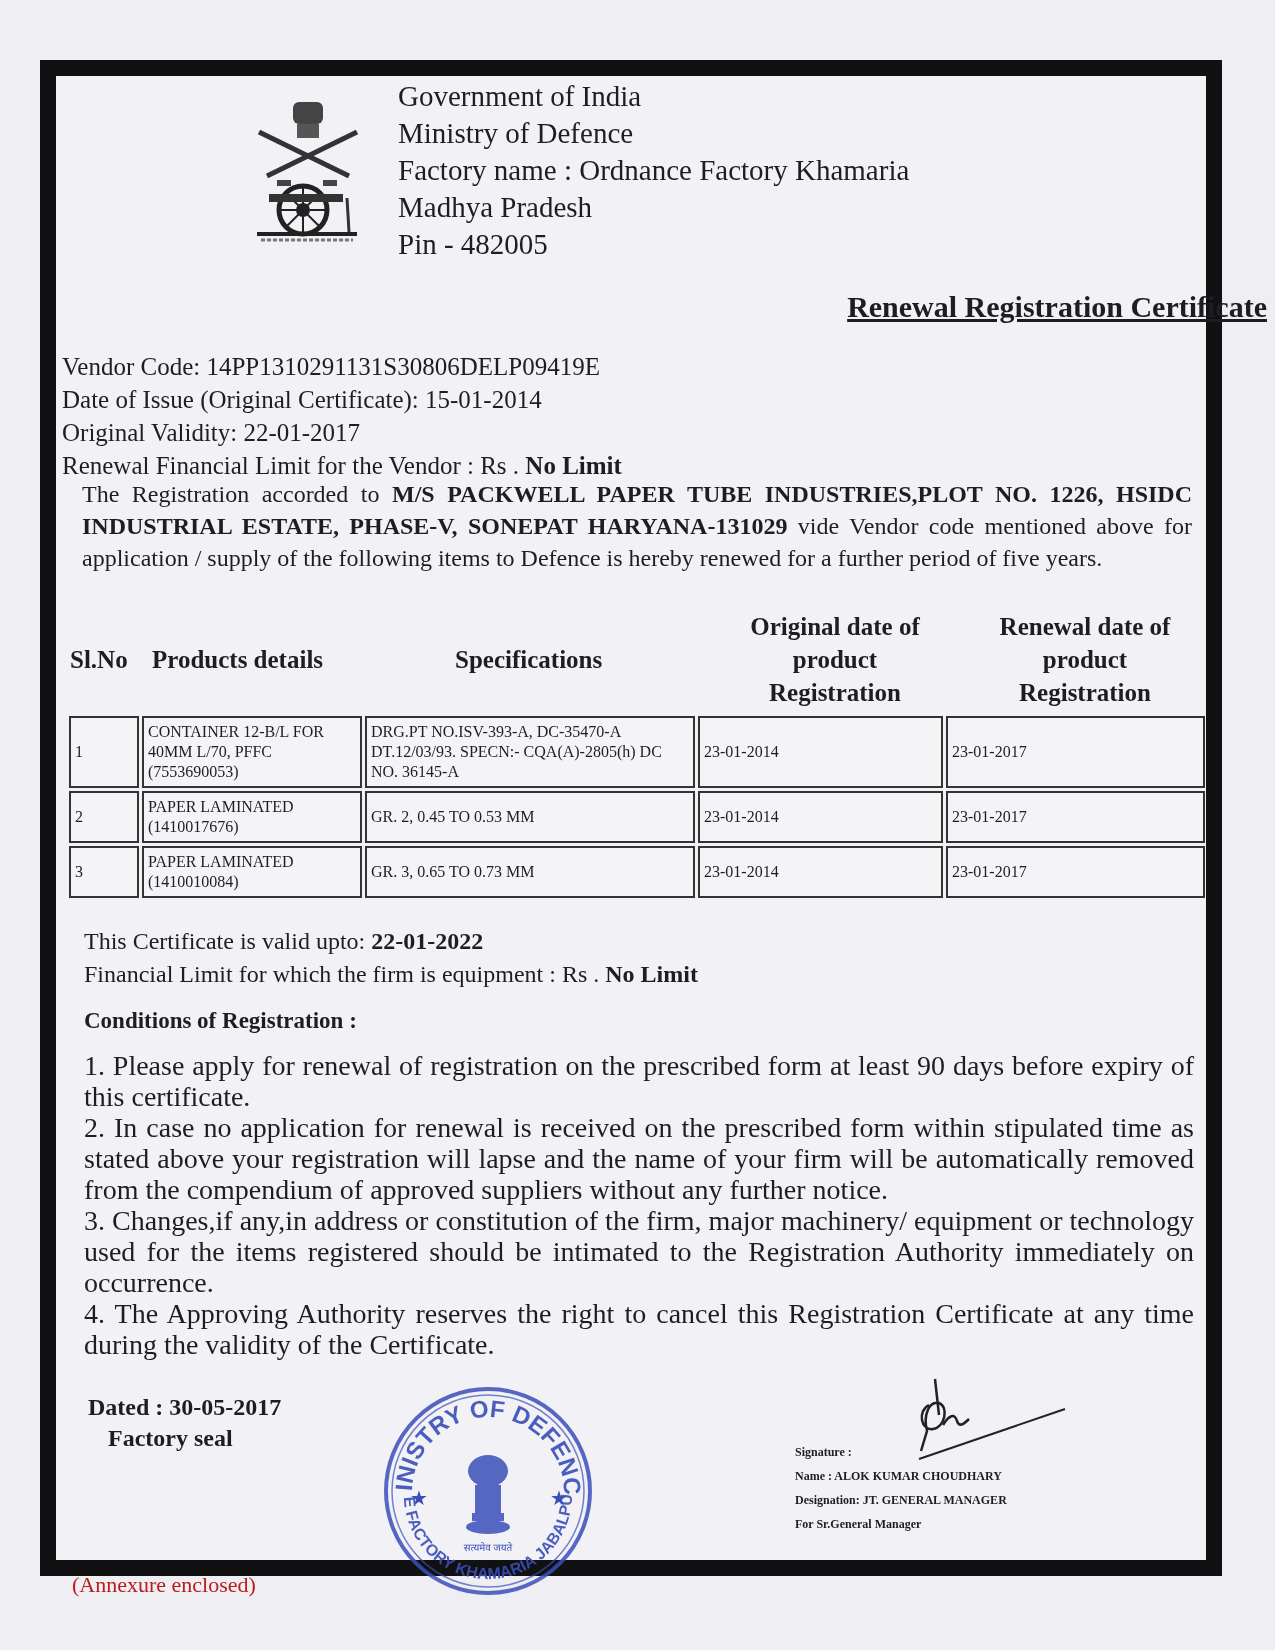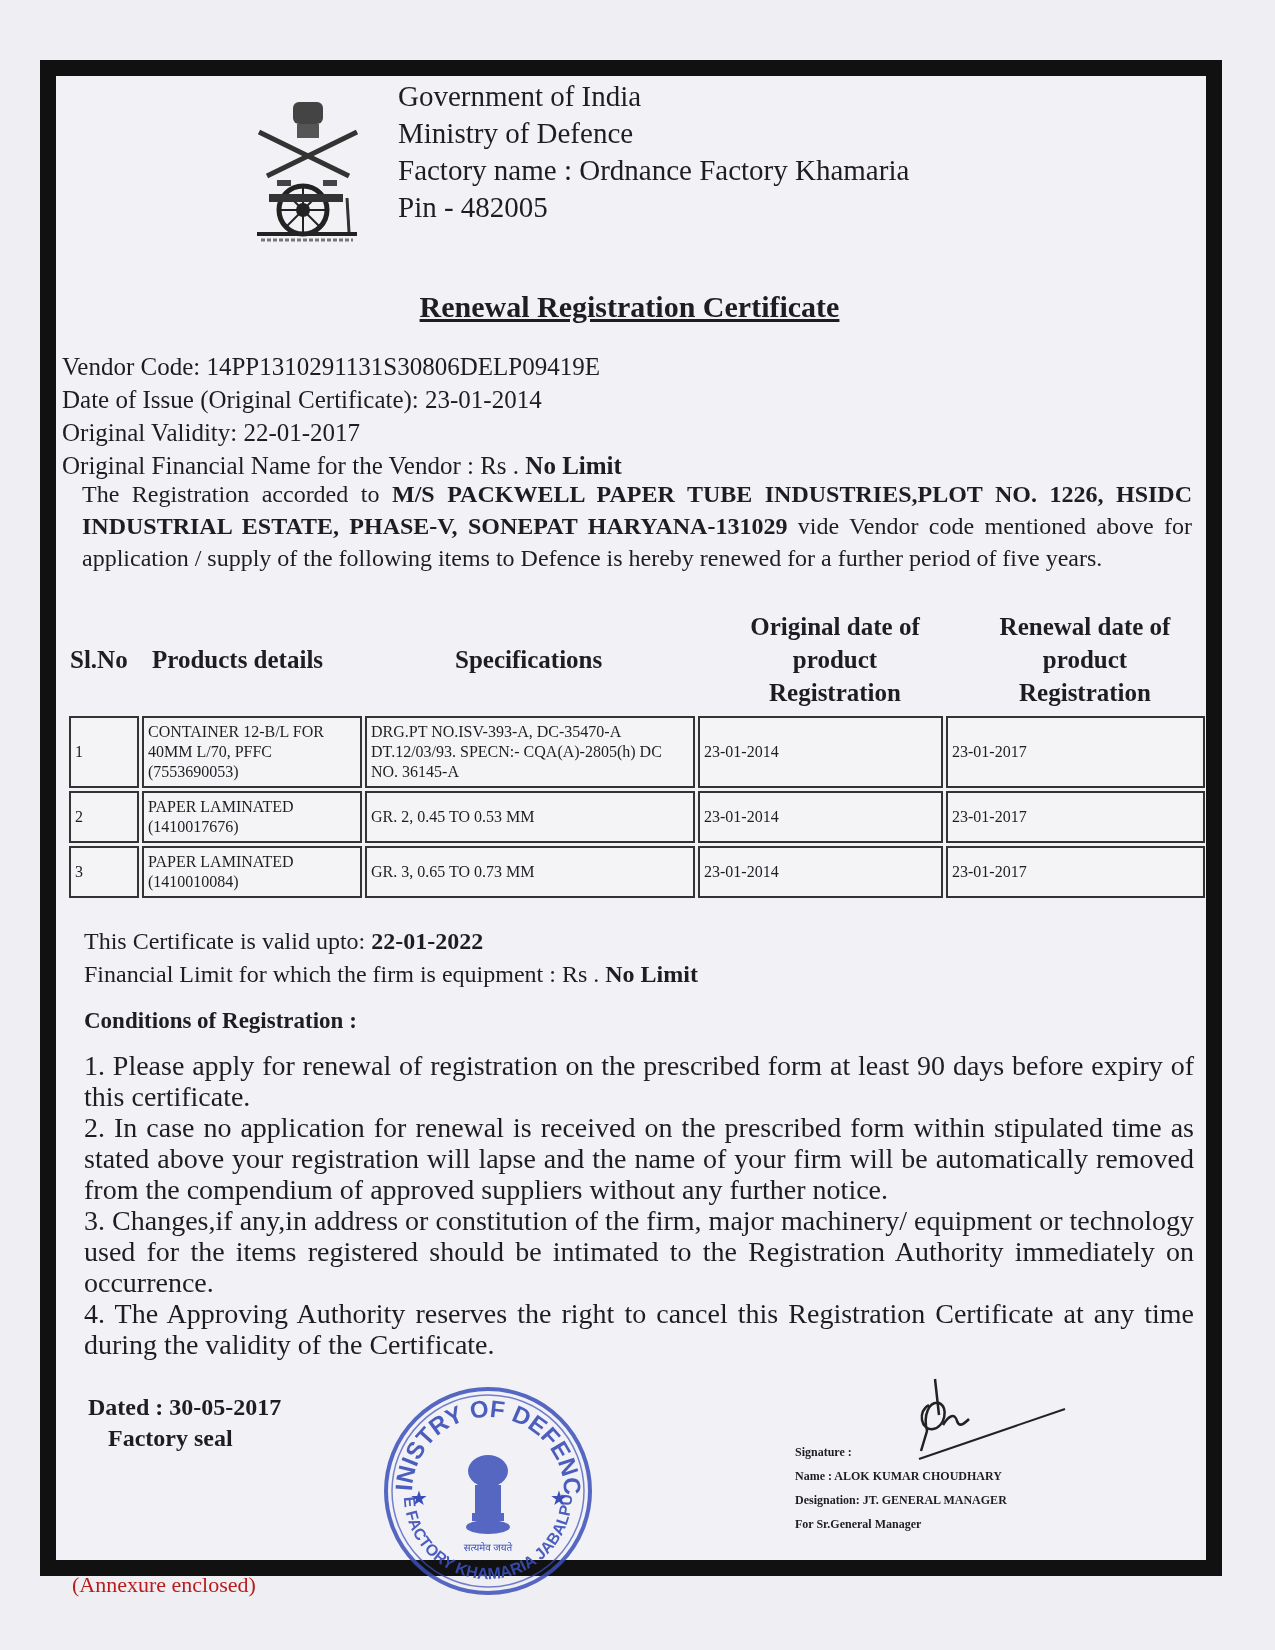--- a/index.html
+++ b/index.html
@@ -9,21 +9,21 @@
     font-family:"Liberation Serif", serif; color:#1d1d22;
   }
   .frame {
     position:absolute; left:40px; top:60px; width:1182px; height:1516px;
     border:16px solid #111; box-sizing:border-box; background:#f2f2f6;
   }
   .emblem { position:absolute; left:253px; top:98px; width:112px; height:148px; }
   .header { position:absolute; left:398px; top:78px; font-size:29px; line-height:37px; }
   .header .bold { font-weight:normal; }
   .title {
-    position:absolute; left:0; right:0; top:290px; text-align:center;
+    position:absolute; left:0; right:0; top:290px; text-align:right;
     font-size:30px; font-weight:bold; text-decoration:underline;
     padding-left:-20px;
   }
   .title span { position:relative; left:-8px; }
   .info { position:absolute; left:62px; top:350px; font-size:25px; line-height:33px; }
   .para {
     position:absolute; left:82px; top:478px; width:1110px;
     font-size:24px; line-height:32px; text-align:justify;
   }
   .para b { font-weight:bold; }
@@ -70,30 +70,31 @@
   <rect x="16" y="96" width="74" height="8" fill="#333"></rect>
   <line x1="94" y1="100" x2="96" y2="134" stroke="#333" stroke-width="3"></line>
   <rect x="4" y="134" width="100" height="4" fill="#222"></rect>
   <line x1="8" y1="142" x2="100" y2="142" stroke="#777" stroke-width="3" stroke-dasharray="4 2"></line>
 </svg>
 
 <div class="header">
   <div>Government of India</div>
   <div>Ministry of Defence</div>
   <div class="bold">Factory name : Ordnance Factory Khamaria</div>
+  <div>Madhya Pradesh</div>
   <div>Pin - 482005</div>
 </div>
 
 <div class="title"><span>Renewal Registration Certificate</span></div>
 
 <div class="info">
   <div>Vendor Code: 14PP1310291131S30806DELP09419E</div>
-  <div>Date of Issue (Original Certificate): 23-01-2014</div>
+  <div>Date of Issue (Original Certificate): 15-01-2014</div>
   <div>Original Validity: 22-01-2017</div>
-  <div><span>Original Financial Name for the Vendor : Rs . </span><b>No Limit</b></div>
+  <div><span>Renewal Financial Limit for the Vendor : Rs . </span><b>No Limit</b></div>
 </div>
 
 <div class="para"><span>The Registration accorded to </span><b>M/S  PACKWELL PAPER TUBE INDUSTRIES,PLOT NO. 1226, HSIDC INDUSTRIAL ESTATE, PHASE-V, SONEPAT HARYANA-131029</b><span> vide Vendor code mentioned above for application / supply of the following items to Defence is hereby renewed for a further period of five years.</span></div>
 
 <div class="thead" style="left:70px; top:643px;">Sl.No</div>
 <div class="thead" style="left:152px; top:643px;">Products details</div>
 <div class="thead" style="left:455px; top:643px;">Specifications</div>
 <div class="thead" style="left:725px; width:220px;">Original date of product Registration</div>
 <div class="thead" style="left:975px; width:220px;">Renewal date of product Registration</div>
 

